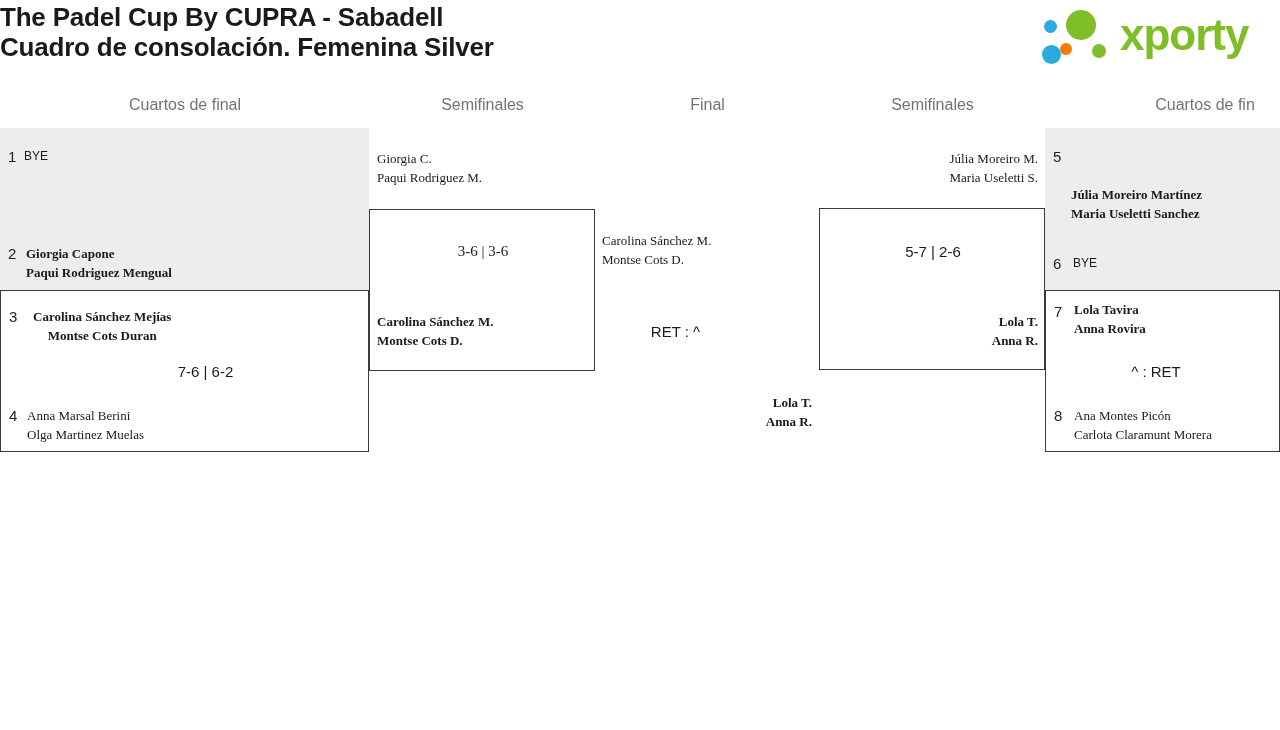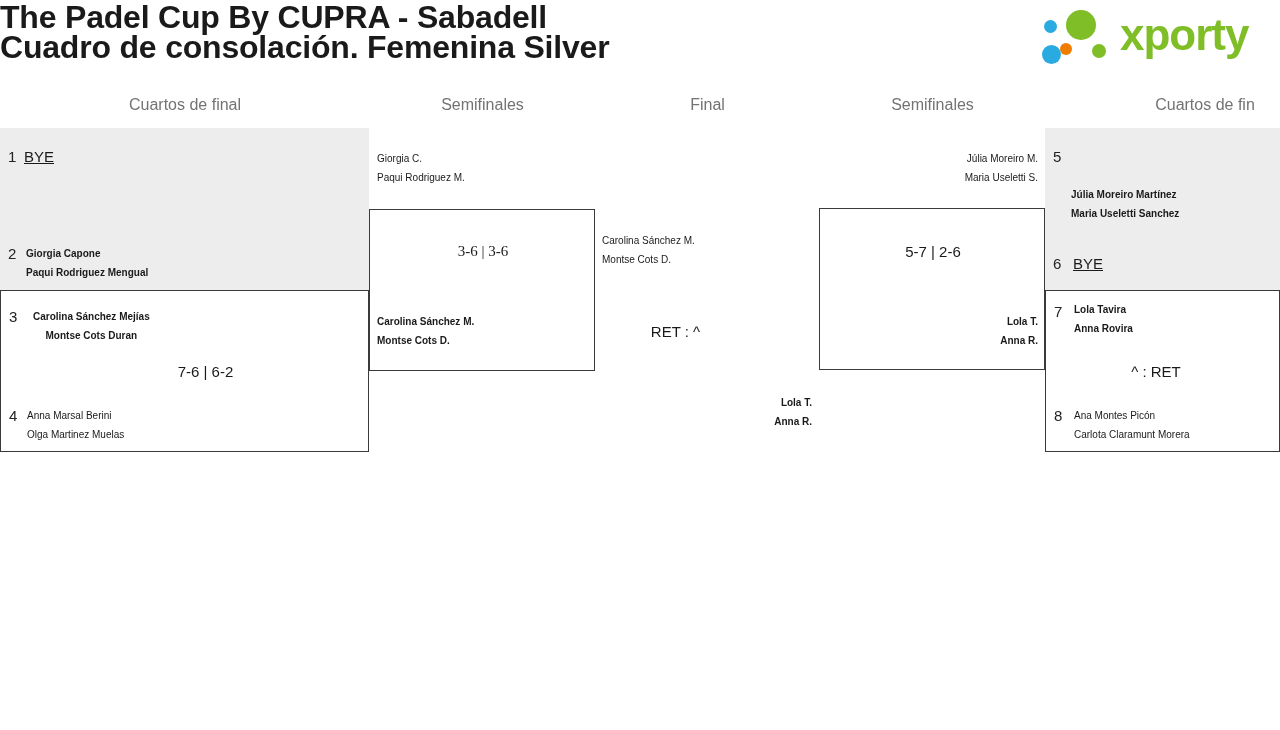--- a/index.html
+++ b/index.html
@@ -19,21 +19,21 @@
   
   .header {
     position: absolute;
     left: 0; top: 0;
     width: 1280px;
     height: 72px;
   }
   .title {
     position: absolute;
     left: 0; top: 2px;
-    font-size: 32px;
+    font-size: 26px;
     font-weight: bold;
     line-height: 30px;
     letter-spacing: -0.2px;
     white-space: nowrap;
   }
   .title .line2 { display: block; }
 
   .logo {
     position: absolute;
     right: 8px;
@@ -71,22 +71,23 @@
     box-sizing: border-box;
     border: 1px solid #3a3a3a;
   }
   .box.shaded {
     background: #ededed;
     border: none;
   }
 
   .team {
     position: absolute;
-    font-size: 10px;
-    line-height: 19px;
+    font-size: 13px;
+    line-height: 19px;
+    font-family: Liberation Serif, serif;
   }
   .team.bold { font-weight: bold; }
   .team.right { text-align: right; }
 
   .seed {
     position: absolute;
     font-size: 15px;
     color: #222;
     line-height: 19px;
   }
@@ -94,23 +95,22 @@
   .score {
     position: absolute;
     font-size: 15px;
     line-height: 19px;
     text-align: center;
   }
   .score.right { }
 
   .bye {
     position: absolute;
-    font-size: 15px;
-    line-height: 19px;
-    text-decoration: underline;
+    font-size: 12px;
+    line-height: 19px;
   }
 </style>
 </head>
 <body>
 
 <div class="header">
   <div class="title">
     <span>The Padel Cup By CUPRA - Sabadell</span>
     <span class="line2">Cuadro de consolación. Femenina Silver</span>
   </div>

